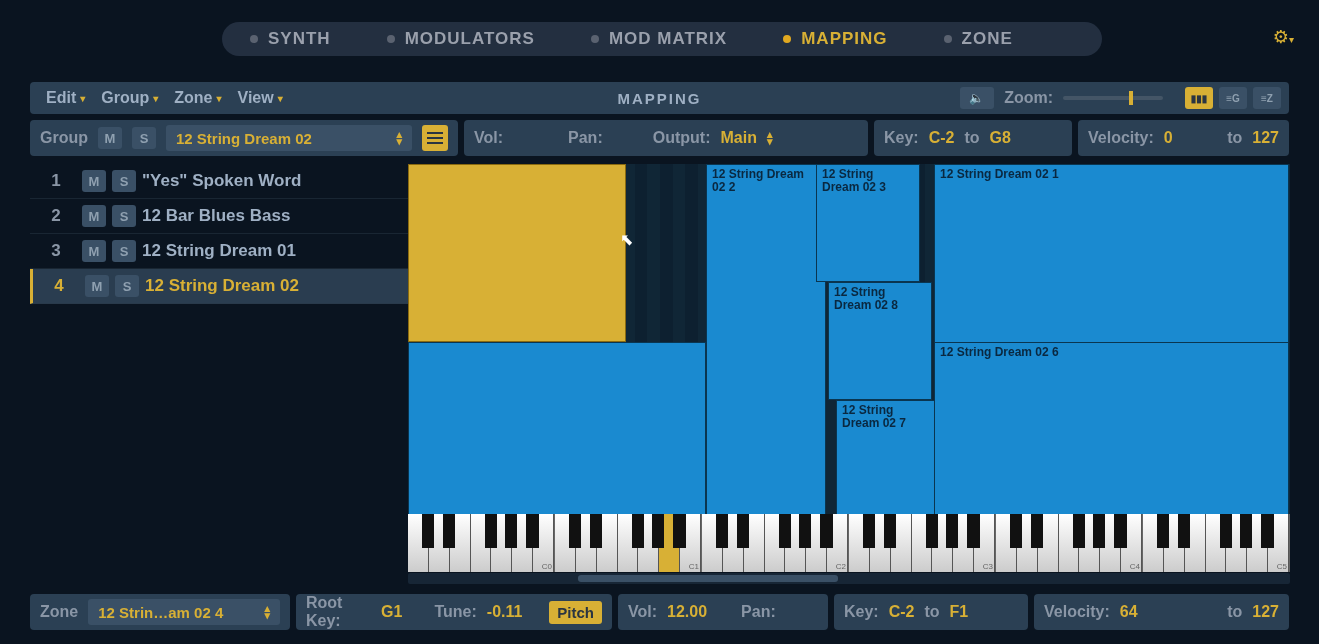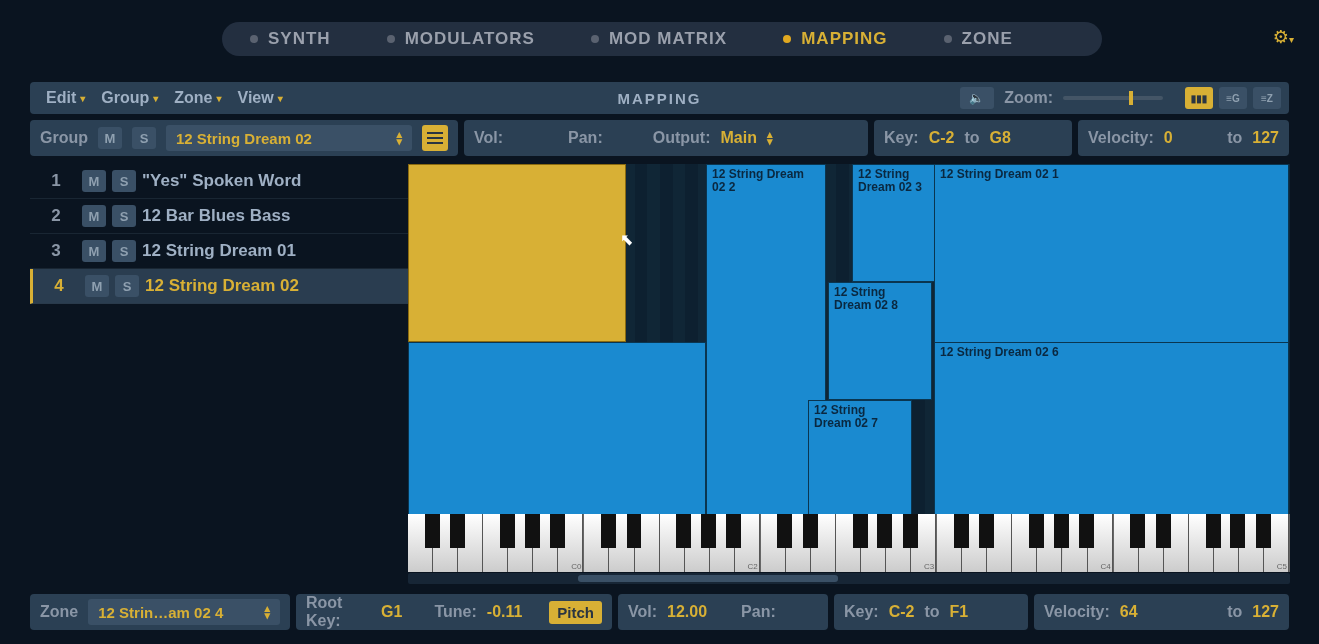--- a/index.html
+++ b/index.html
@@ -193,23 +193,23 @@
     <span class="name">12 String Dream 02</span>
     </div>
   </div>
 
 <div class="panel maparea">
   <div class="stripe"></div>
   <div id="zones">
       <div class="zone sel" style="left: 0px; top: 0px; width: 218px; height: 178px;"></div>
       <div class="zone" style="left: 0px; top: 178px; width: 298px; height: 174px;"></div>
       <div class="zone" style="left: 298px; top: 0px; width: 120px; height: 352px;">12 String Dream 02 2</div>
-      <div class="zone" style="left: 444px; top: 0px; width: 104px; height: 118px;">12 String Dream 02 3</div>
+      <div class="zone" style="left: 408px; top: 0px; width: 104px; height: 118px;">12 String Dream 02 3</div>
       <div class="zone" style="left: 420px; top: 118px; width: 104px; height: 118px;">12 String Dream 02 8</div>
-      <div class="zone" style="left: 400px; top: 236px; width: 104px; height: 116px;">12 String Dream 02 7</div>
+      <div class="zone" style="left: 428px; top: 236px; width: 104px; height: 116px;">12 String Dream 02 7</div>
       <div class="zone" style="left: 526px; top: 0px; width: 355px; height: 188px;">12 String Dream 02 1</div>
       <div class="zone" style="left: 526px; top: 178px; width: 355px; height: 174px;">12 String Dream 02 6</div>
     </div>
 </div>
 <div class="cursor">⬉</div>
 
 <div class="keyboard" id="kbd">
     <div class="oct">
       <div class="wkey" style="left: 0%; width: 14.2857%;"></div>
       <div class="wkey" style="left: 14.2857%; width: 14.2857%;"></div>
@@ -217,20 +217,35 @@
       <div class="wkey" style="left: 42.8571%; width: 14.2857%;"></div>
       <div class="wkey" style="left: 57.1429%; width: 14.2857%;"></div>
       <div class="wkey" style="left: 71.4286%; width: 14.2857%;"></div>
       <div class="wkey" style="left: 85.7143%; width: 14.2857%;"></div>
       <div class="bkey" style="left: 9.5%;"></div>
       <div class="bkey" style="left: 24%;"></div>
       <div class="bkey" style="left: 52.5%;"></div>
       <div class="bkey" style="left: 66.5%;"></div>
       <div class="bkey" style="left: 81%;"></div>
       <div class="octlbl">C0</div>
+    </div>
+    <div class="oct">
+      <div class="wkey" style="left: 0%; width: 14.2857%;"></div>
+      <div class="wkey" style="left: 14.2857%; width: 14.2857%;"></div>
+      <div class="wkey" style="left: 28.5714%; width: 14.2857%;"></div>
+      <div class="wkey" style="left: 42.8571%; width: 14.2857%;"></div>
+      <div class="wkey" style="left: 57.1429%; width: 14.2857%;"></div>
+      <div class="wkey lit" style="left: 71.4286%; width: 14.2857%;"></div>
+      <div class="wkey" style="left: 85.7143%; width: 14.2857%;"></div>
+      <div class="bkey" style="left: 9.5%;"></div>
+      <div class="bkey" style="left: 24%;"></div>
+      <div class="bkey" style="left: 52.5%;"></div>
+      <div class="bkey" style="left: 66.5%;"></div>
+      <div class="bkey" style="left: 81%;"></div>
+      <div class="octlbl">C1</div>
     </div>
     <div class="oct">
       <div class="wkey" style="left: 0%; width: 14.2857%;"></div>
       <div class="wkey" style="left: 14.2857%; width: 14.2857%;"></div>
       <div class="wkey" style="left: 28.5714%; width: 14.2857%;"></div>
       <div class="wkey" style="left: 42.8571%; width: 14.2857%;"></div>
       <div class="wkey" style="left: 57.1429%; width: 14.2857%;"></div>
       <div class="wkey" style="left: 71.4286%; width: 14.2857%;"></div>
       <div class="wkey" style="left: 85.7143%; width: 14.2857%;"></div>
       <div class="bkey" style="left: 9.5%;"></div>

